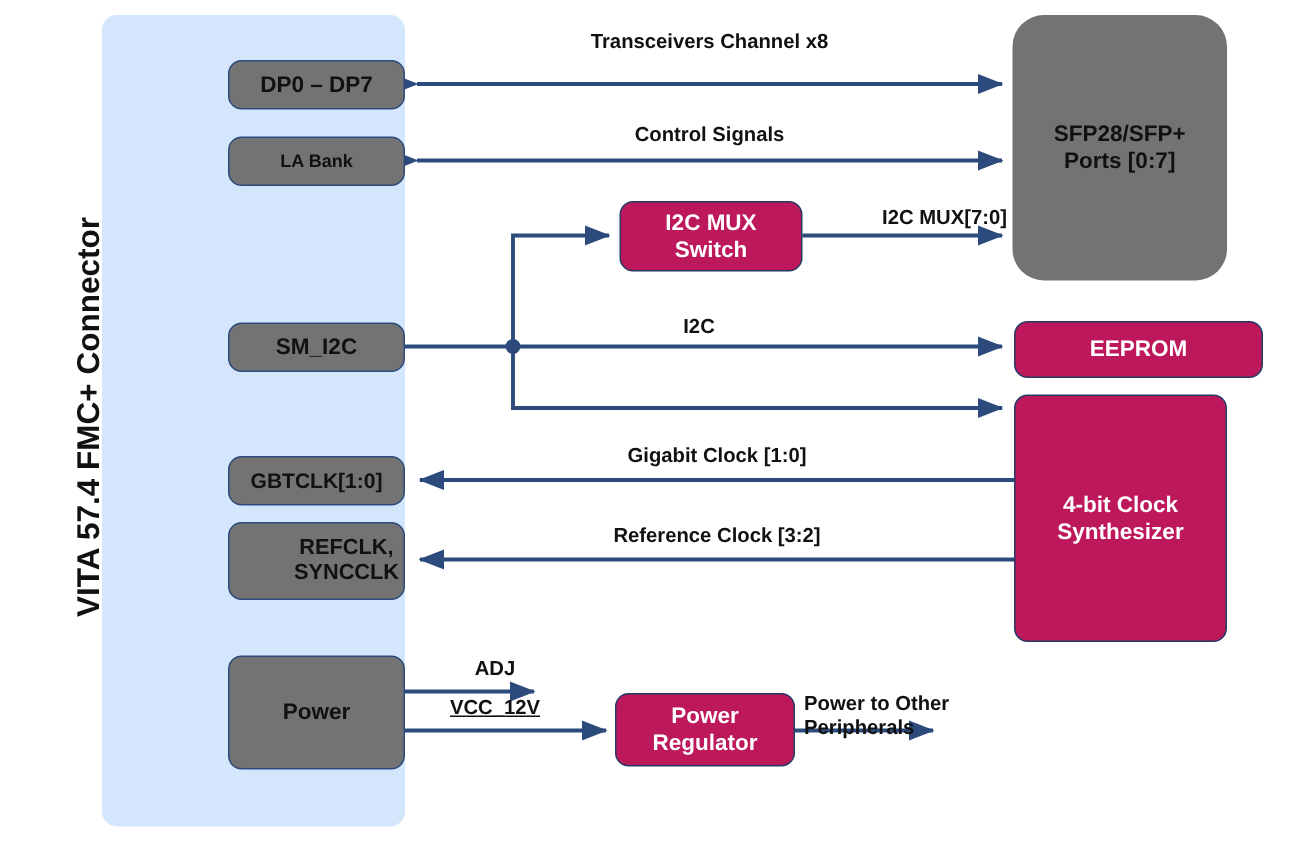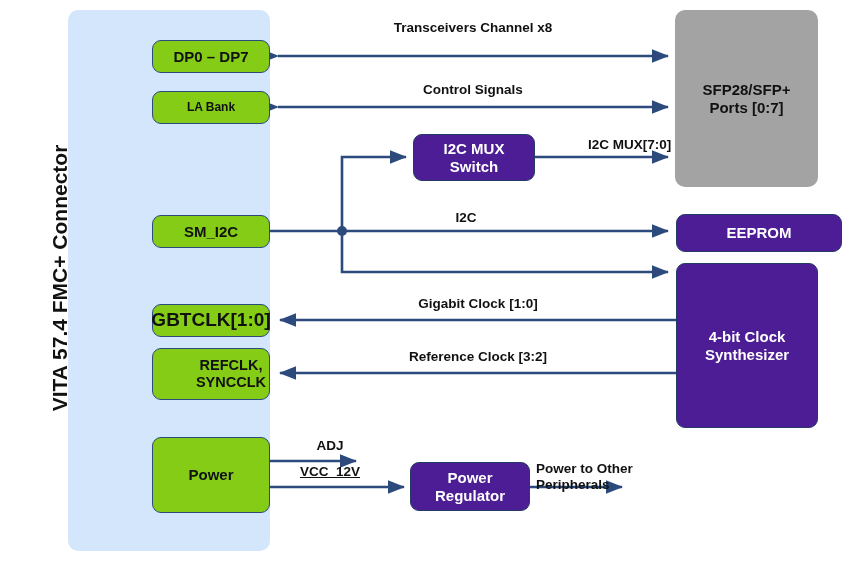--- a/index.html
+++ b/index.html
@@ -5,23 +5,23 @@
   html,body{margin:0;padding:0;background:#ffffff;}
   body{width:862px;height:570px;overflow:hidden;
        font-family:"Liberation Sans","DejaVu Sans",sans-serif;}
   #diagram{position:relative;width:862px;height:570px;}
   svg#wires{position:absolute;left:0;top:0;width:862px;height:570px;}
 
   .panel{position:absolute;background:#d4e6fb;border-radius:10px;}
   .blk{position:absolute;box-sizing:border-box;display:flex;
        align-items:center;justify-content:center;text-align:center;
        border-radius:9px;font-weight:bold;line-height:1.18;}
-  .blk-light{background:#84cc16;border:1.6px solid #2c4a7c;color:#111111;}
-  .blk-dark{background:#4c1d95;border:1.6px solid #253a64;color:#ffffff;}
-  .blk-plain{background:#a3a3a3;border:none;color:#111111;border-radius:10px;}
+  .blk-light{background:#737373;border:1.6px solid #2c4a7c;color:#111111;}
+  .blk-dark{background:#be185d;border:1.6px solid #253a64;color:#ffffff;}
+  .blk-plain{background:#737373;border:none;color:#111111;border-radius:21px;}
 
   .vlabel{position:absolute;color:#111111;font-weight:bold;font-size:21px;
           transform:rotate(-90deg);transform-origin:center center;
           white-space:nowrap;display:flex;align-items:center;justify-content:center;}
 
   .wlabel{position:absolute;color:#111111;font-weight:bold;font-size:13.5px;
           white-space:nowrap;line-height:1.15;}
   .wlabel.c{transform:translateX(-50%);text-align:center;}
 </style>
 </head>
@@ -70,21 +70,21 @@
     </g>
     <circle cx="342" cy="231" r="5" fill="#2c4a7c"></circle>
   </svg>
 
   <div class="blk blk-light" style="left:152px;top:40px;width:118px;height:33px;font-size:15px;">DP0 – DP7</div>
 
   <div class="blk blk-light" style="left:152px;top:91px;width:118px;height:33px;font-size:12px;">LA Bank</div>
 
   <div class="blk blk-light" style="left:152px;top:215px;width:118px;height:33px;font-size:15px;">SM_I2C</div>
 
-  <div class="blk blk-light" style="left:152px;top:304px;width:118px;height:33px;font-size:19px;">GBTCLK[1:0]</div>
+  <div class="blk blk-light" style="left:152px;top:304px;width:118px;height:33px;font-size:14px;">GBTCLK[1:0]</div>
 
   <div class="blk blk-light" style="left:152px;top:348px;width:118px;height:52px;font-size:14.5px;white-space:pre-line;padding-left:40px;">REFCLK,
 SYNCCLK</div>
 
   <div class="blk blk-light" style="left:152px;top:437px;width:118px;height:76px;font-size:15px;">Power</div>
 
   <div class="blk blk-plain" style="left:675px;top:10px;width:143px;height:177px;font-size:15px;white-space:pre-line;">SFP28/SFP+
 Ports [0:7]</div>
 
   <div class="blk blk-dark" style="left:676px;top:214px;width:166px;height:38px;font-size:15px;">EEPROM</div>

